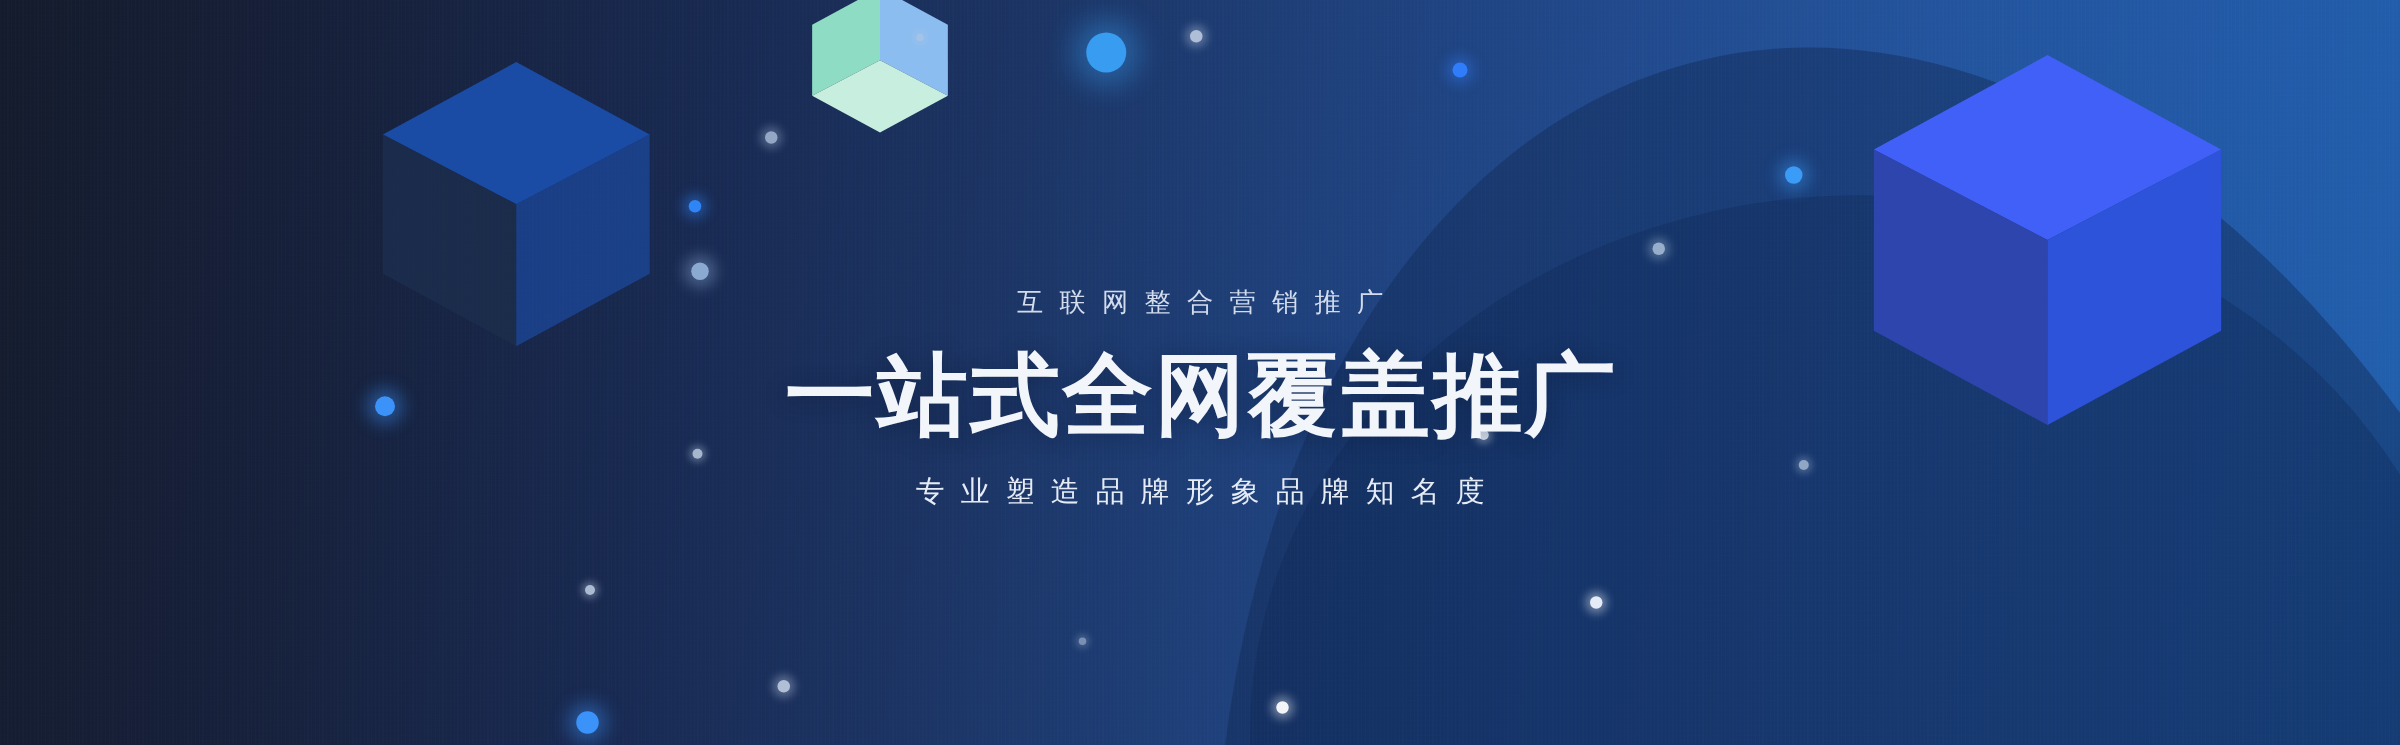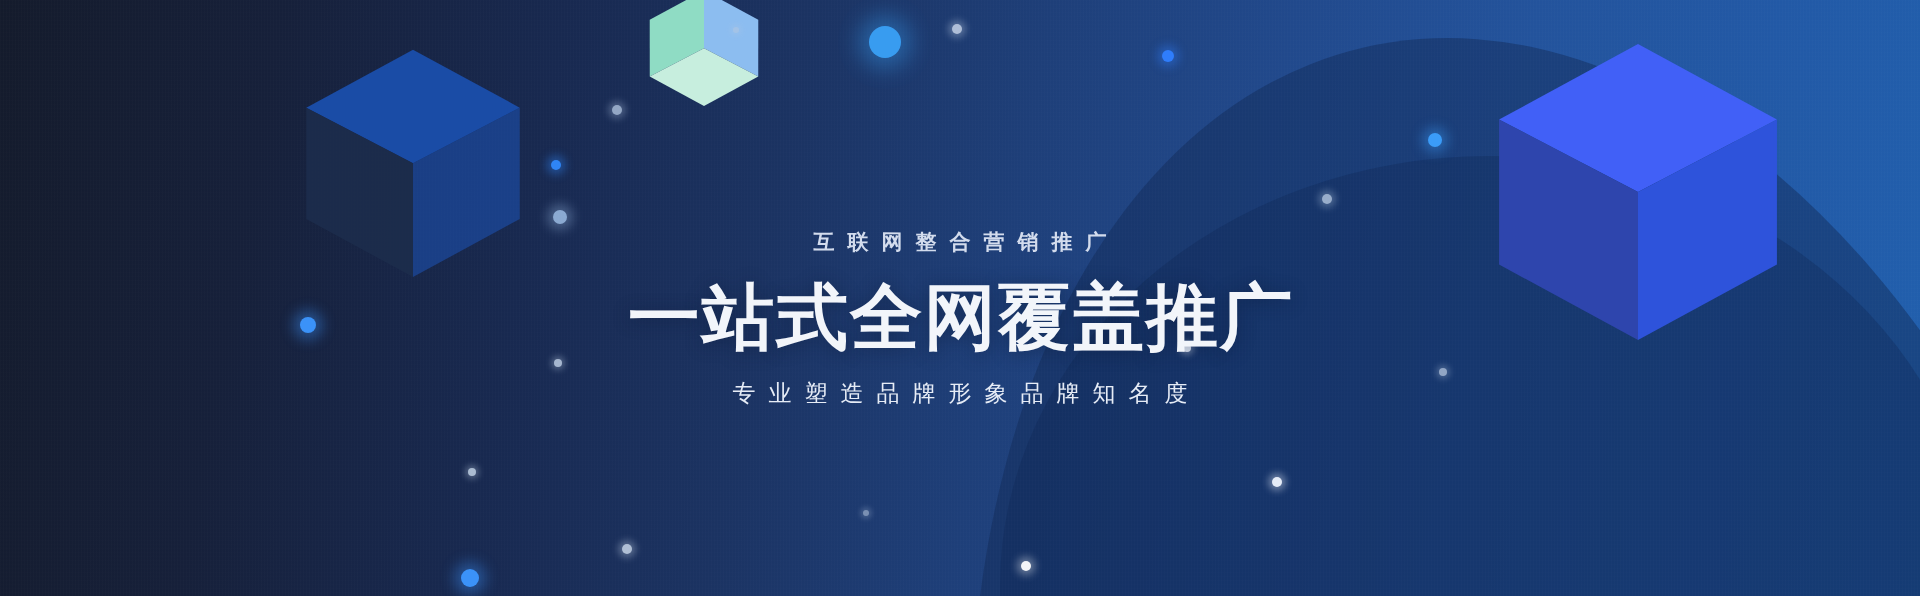--- a/index.html
+++ b/index.html
@@ -92,21 +92,21 @@
     text-align: center;
   }
   .eyebrow {
     position: absolute;
     left: 0; right: 0;
     top: 228px;
     font-size: 21px;
     letter-spacing: 13px;
     text-indent: 13px;
     color: #d3dced;
-    font-weight: 700;
+    font-weight: 400;
     white-space: nowrap;
   }
   .headline {
     position: absolute;
     left: 0; right: 0;
     top: 274px;
     font-size: 72px;
     line-height: 86px;
     letter-spacing: 2px;
     text-indent: 2px;

